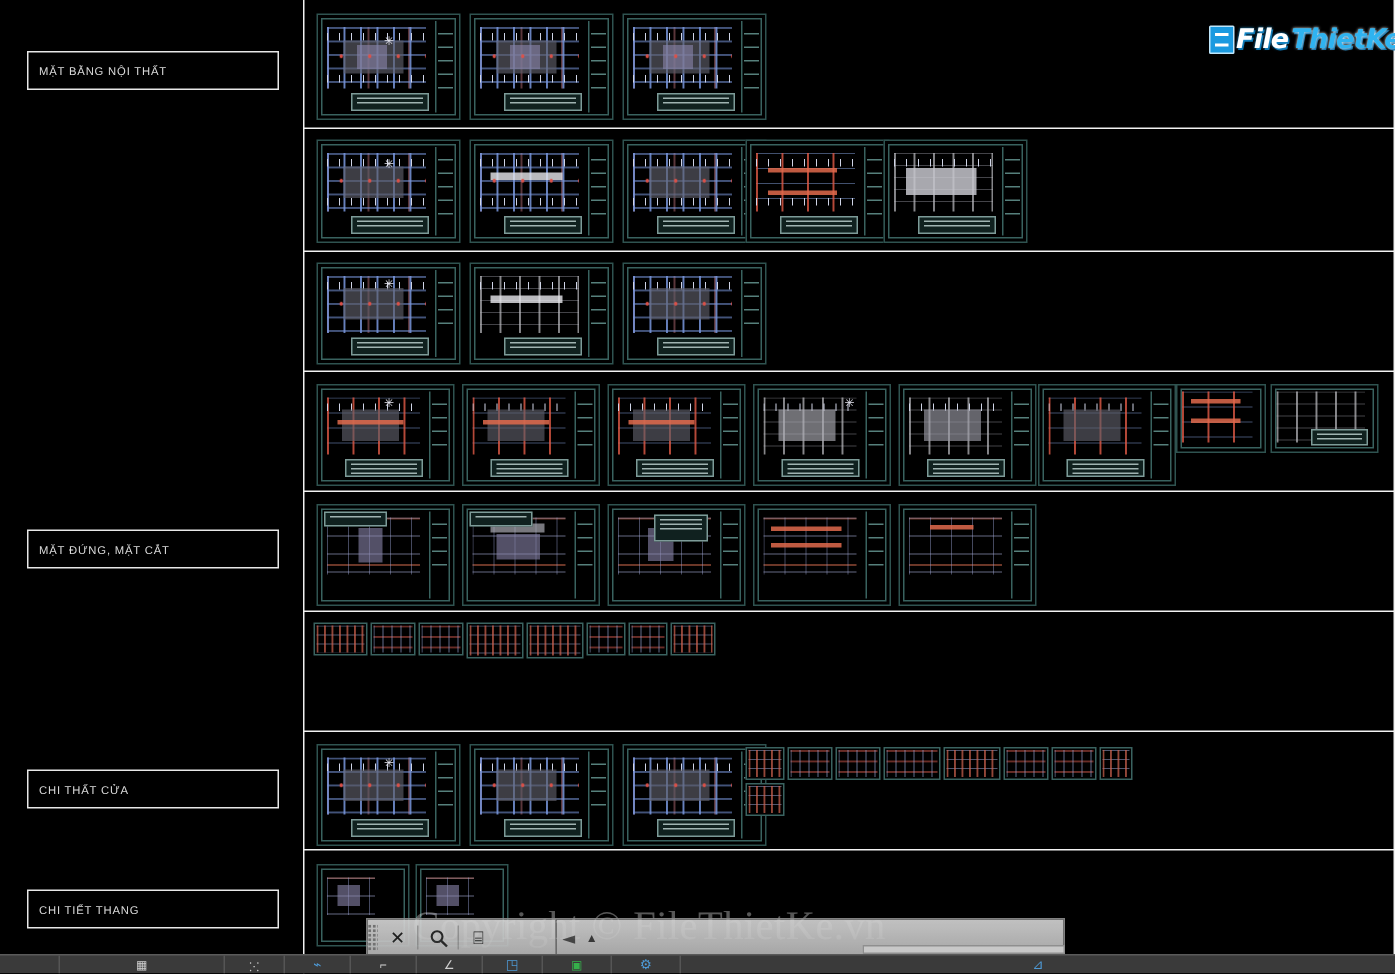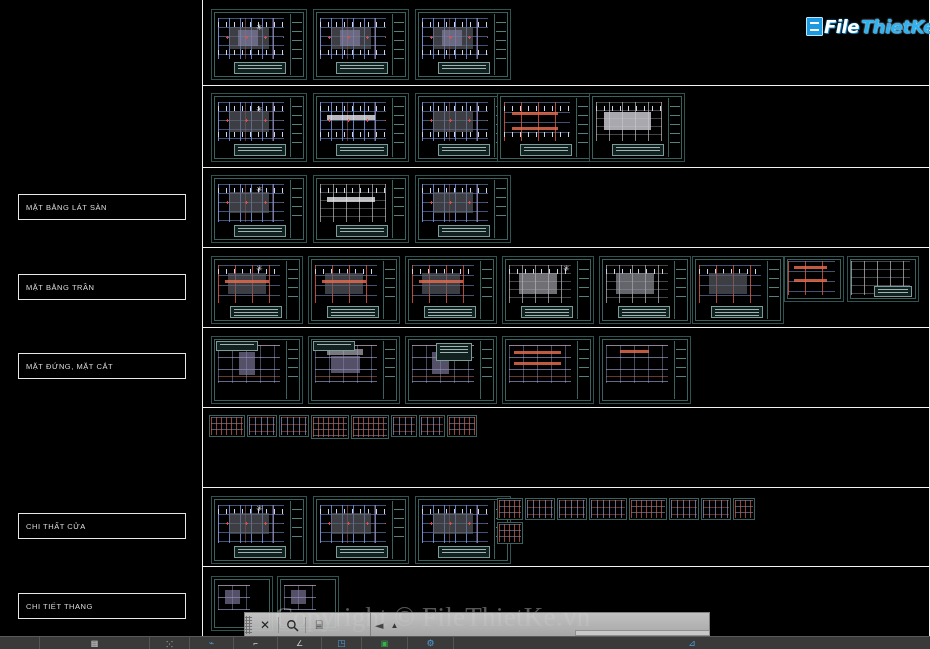--- a/index.html
+++ b/index.html
@@ -252,25 +252,22 @@
     position: absolute; left: 575px; bottom: 13px; width: 135px; height: 6px;
     background: #c8c8c8; border: 1px solid #8f8f8f;
   }
 </style>
 </head>
 <body>
 
 <div id="app">
 
   <div id="label-column">
-    <div class="label-box" style="top:194px">
-      <span>MẶT BẰNG LÁT SÀN</span>
-    </div>
-    <div class="label-box" style="top:274px">
-      <span>MẶT BẰNG TRẦN</span>
+    <div class="label-box" style="top:34px">
+      <span>MẶT BẰNG NỘI THẤT</span>
     </div>
     <div class="label-box" style="top:353px">
       <span>MẶT ĐỨNG, MẶT CẮT</span>
     </div>
     <div class="label-box" style="top:513px">
       <span>CHI THẤT CỬA</span>
     </div>
     <div class="label-box" style="top:593px">
       <span>CHI TIẾT THANG</span>
     </div>

